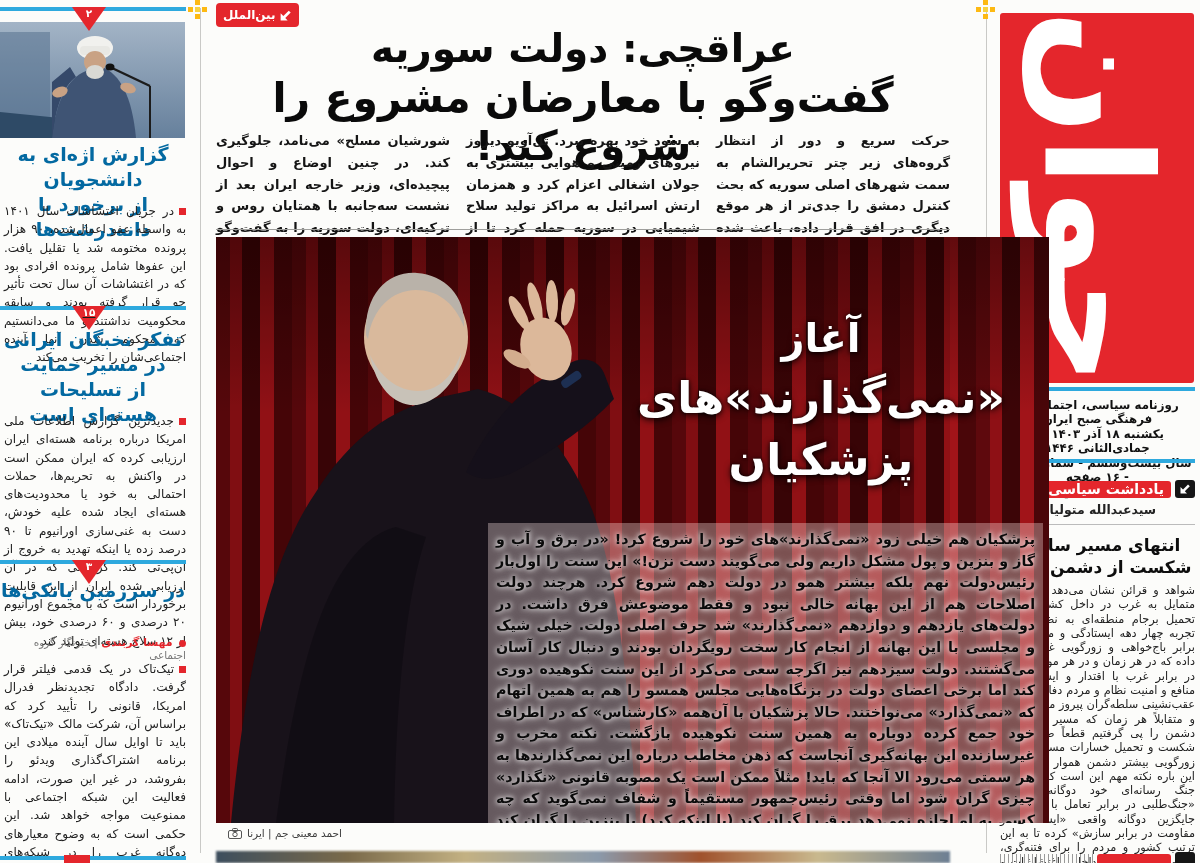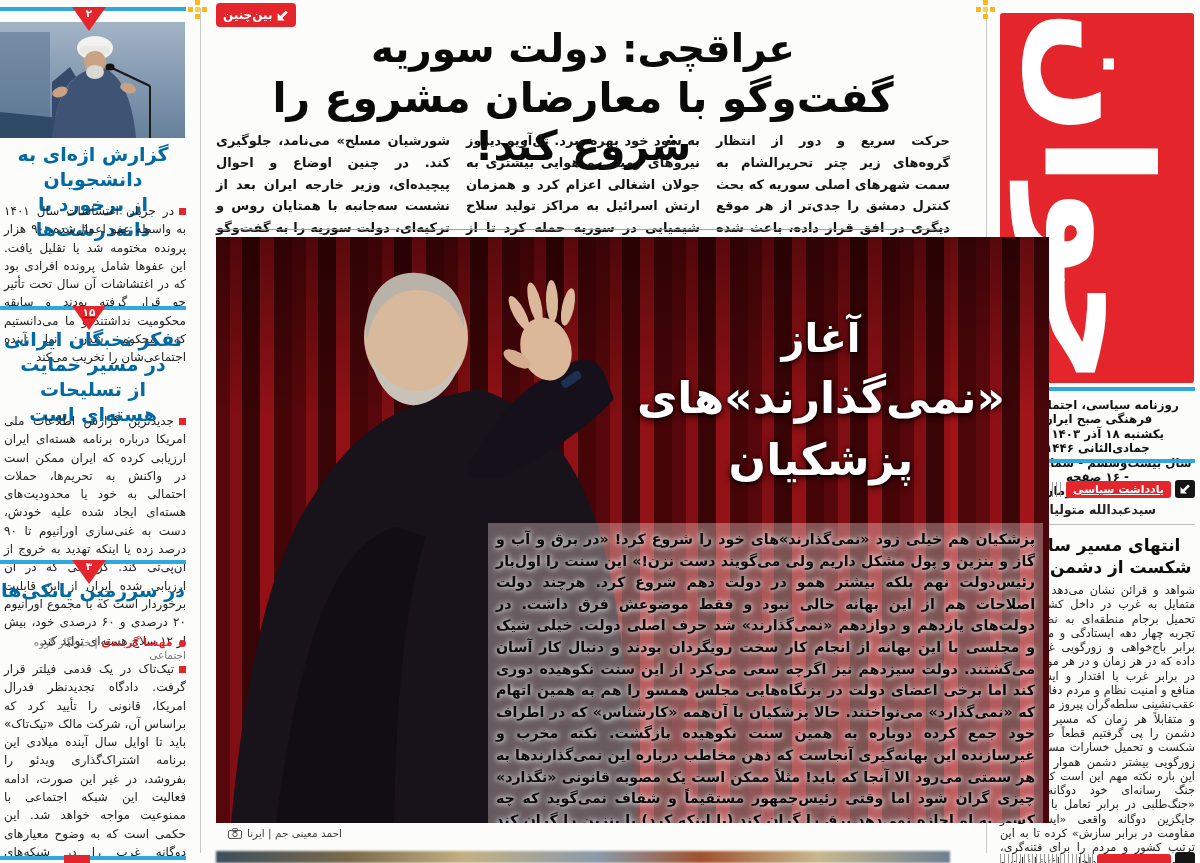--- a/index.html
+++ b/index.html
@@ -25,21 +25,21 @@
               justify-content:center; overflow:hidden; }
   .logo-text { color:#fff; font-weight:bold; font-size:148px; transform:rotate(90deg);
                white-space:nowrap; letter-spacing:-6px; }
   .mast-info { position:absolute; left:1000px; top:398px; width:195px; text-align:center;
                font-size:11.8px; font-weight:bold; line-height:14.4px; color:#111; }
   .note-row { position:absolute; left:1000px; top:480px; width:195px; height:18px;
               display:flex; align-items:center; gap:4px; }
   .note-row .barcode { flex:1; }
   .mini-mark { width:20px; height:18px; background:#151515; border-radius:3px; flex:0 0 auto;
                display:flex; align-items:center; justify-content:center; }
-  .note-tag { height:17px; font-size:11px; border-radius:3px;text-decoration:underline; }
+  .note-tag { height:17px; font-size:14px; border-radius:3px; }
   .note-author { position:absolute; left:1000px; top:502px; width:195px; text-align:center;
                  font-size:12.5px; font-weight:bold; color:#222; }
   .note-divider { position:absolute; left:1000px; top:524px; width:195px; height:1px; background:#bbb; }
   .note-title { position:absolute; left:1000px; top:534px; width:195px; text-align:center;
                 font-size:17px; font-weight:bold; line-height:22px; color:#0d0d0d; }
   .note-body { position:absolute; left:1000px; top:584px; width:195px; font-size:11.3px;
                line-height:14.3px; text-align:justify; color:#222; }
   .note-row-bottom { top:852px; }
 
   
@@ -148,21 +148,21 @@
   <div class="note-row note-row-bottom">
     <span class="mini-mark"></span>
     <span class="tag note-tag" style="width:74px;height:15px;"></span>
     <span class="barcode"></span>
   </div>
 
   <span class="tag kicker-tag">
     <svg width="13" height="13" viewBox="0 0 12 12">
         <path d="M1.5 10.5 L1.5 4 L4 6.5 L9 1.5 L10.8 3.3 L5.8 8.3 L8 10.5 Z" fill="#fff"></path>
       </svg>
-    <span>بین‌چنین</span>
+    <span>بین‌الملل</span>
   </span>
   <div class="main-headline">
     <div class="l1">عراقچی: دولت سوریه</div>
     <div class="l2">گفت‌وگو با معارضان مشروع را شروع کند!</div>
   </div>
   <div class="lead">
     <p>حرکت سریع و دور از انتظار گروه‌های زیر چتر تحریرالشام به سمت شهرهای اصلی سوریه که بحث کنترل دمشق را جدی‌تر از هر موقع دیگری در افق قرار داده، باعث شده که رژیم‌صهیونیستی از خلا امنیتی آشوبناک در سوریه</p>
     <p>به سود خود بهره ببرد. تل‌آویو دیروز نیروهای زمینی و هوایی بیشتری به جولان اشغالی اعزام کرد و همزمان ارتش اسرائیل به مراکز تولید سلاح شیمیایی در سوریه حمله کرد تا از چیزی که آن را «افتادن این تسلیحات به دست</p>
     <p>شورشیان مسلح» می‌نامد، جلوگیری کند. در چنین اوضاع و احوال پیچیده‌ای، وزیر خارجه ایران بعد از نشست سه‌جانبه با همتایان روس و ترکیه‌ای، دولت سوریه را به گفت‌وگو با «معارضان مشروع» دعوت کرده است | صفحه ۱۵</p>
   </div>

